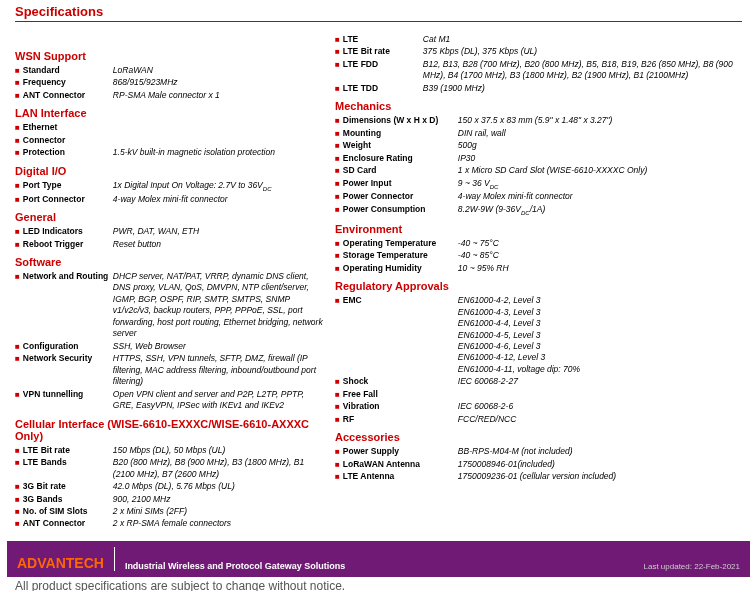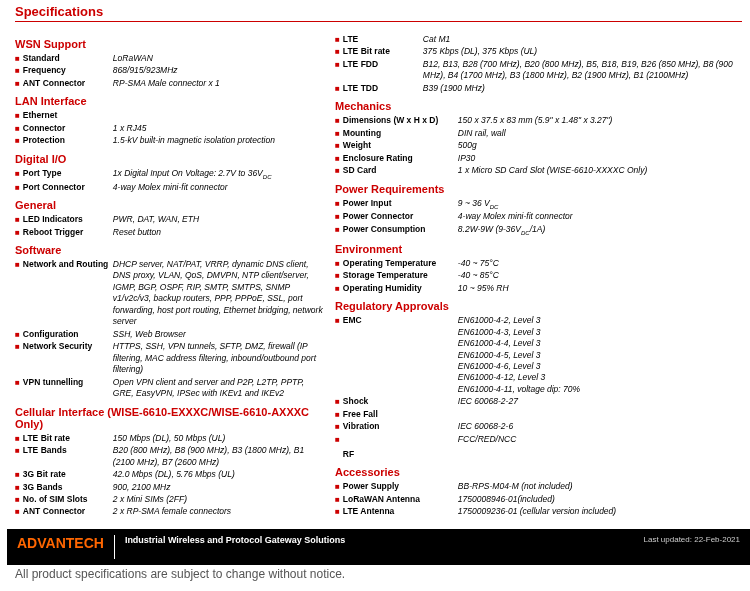--- a/index.html
+++ b/index.html
@@ -28,21 +28,21 @@
       flex: 1;
     }
     .section-title {
       font-size: 11px;
       font-weight: bold;
       color: #cc0000;
       margin-bottom: 3px;
       margin-top: 6px;
     }
     .section-title:first-child {
-      margin-top: 4px;
+      margin-top: 16px;
     }
     .bullet-row {
       display: flex;
       align-items: flex-start;
       margin-bottom: 1px;
     }
     .bullet-row .bul {
       color: #cc0000;
       font-size: 8px;
       margin-right: 3px;
@@ -67,24 +67,24 @@
     }
     .page-title {
       font-size: 13px;
       font-weight: bold;
       color: #cc0000;
       border-bottom: 1px solid #cc0000;
       padding-bottom: 2px;
       margin-bottom: 4px;
     }
     .footer {
-      background: #000000;
+      background: #701a75;
       color: #fff;
       display: flex;
-      align-items: flex-start;
+      align-items: flex-end;
       padding: 6px 10px;
       margin-top: 6px;
     }
     .footer-logo {
       font-size: 14px;
       font-weight: bold;
       color: #fff;
       margin-right: 10px;
       white-space: nowrap;
     }
@@ -147,21 +147,20 @@
       </div>
 
       <div class="section-title">LAN Interface</div>
       <div class="bullet-row">
         <span class="bul">■</span>
         <span class="label">Ethernet</span>
       </div>
       <div class="bullet-row">
         <span class="bul">■</span>
         <span class="label">Connector</span>
-        <span class="value">1 x RJ45</span>
       </div>
       <div class="bullet-row">
         <span class="bul">■</span>
         <span class="label">Protection</span>
         <span class="value">1.5-kV built-in magnetic isolation protection</span>
       </div>
 
       <div class="section-title">Digital I/O</div>
       <div class="bullet-row">
         <span class="bul">■</span>
@@ -287,21 +286,20 @@
         <span class="bul">■</span>
         <span class="label" style="width:115px;">Enclosure Rating</span>
         <span class="value">IP30</span>
       </div>
       <div class="bullet-row">
         <span class="bul">■</span>
         <span class="label" style="width:115px;">SD Card</span>
         <span class="value">1 x Micro SD Card Slot (WISE-6610-XXXXC Only)</span>
       </div>
 
-      <div class="section-title">Power Requirements</div>
       <div class="bullet-row">
         <span class="bul">■</span>
         <span class="label" style="width:115px;">Power Input</span>
         <span class="value">9 ~ 36 V<sub>DC</sub></span>
       </div>
       <div class="bullet-row">
         <span class="bul">■</span>
         <span class="label" style="width:115px;">Power Connector</span>
         <span class="value">4-way Molex mini-fit connector</span>
       </div>
@@ -349,21 +347,21 @@
         <span class="bul">■</span>
         <span class="label" style="width:115px;">Free Fall</span>
       </div>
       <div class="bullet-row">
         <span class="bul">■</span>
         <span class="label" style="width:115px;">Vibration</span>
         <span class="value">IEC 60068-2-6</span>
       </div>
       <div class="bullet-row">
         <span class="bul">■</span>
-        <span class="label" style="width:115px;margin-top:15px;">RF</span>
+        <span class="label" style="width:115px;">RF</span>
         <span class="value">FCC/RED/NCC</span>
       </div>
 
       <div class="section-title">Accessories</div>
       <div class="bullet-row">
         <span class="bul">■</span>
         <span class="label" style="width:115px;">Power Supply</span>
         <span class="value">BB-RPS-M04-M (not included)</span>
       </div>
       <div class="bullet-row">

